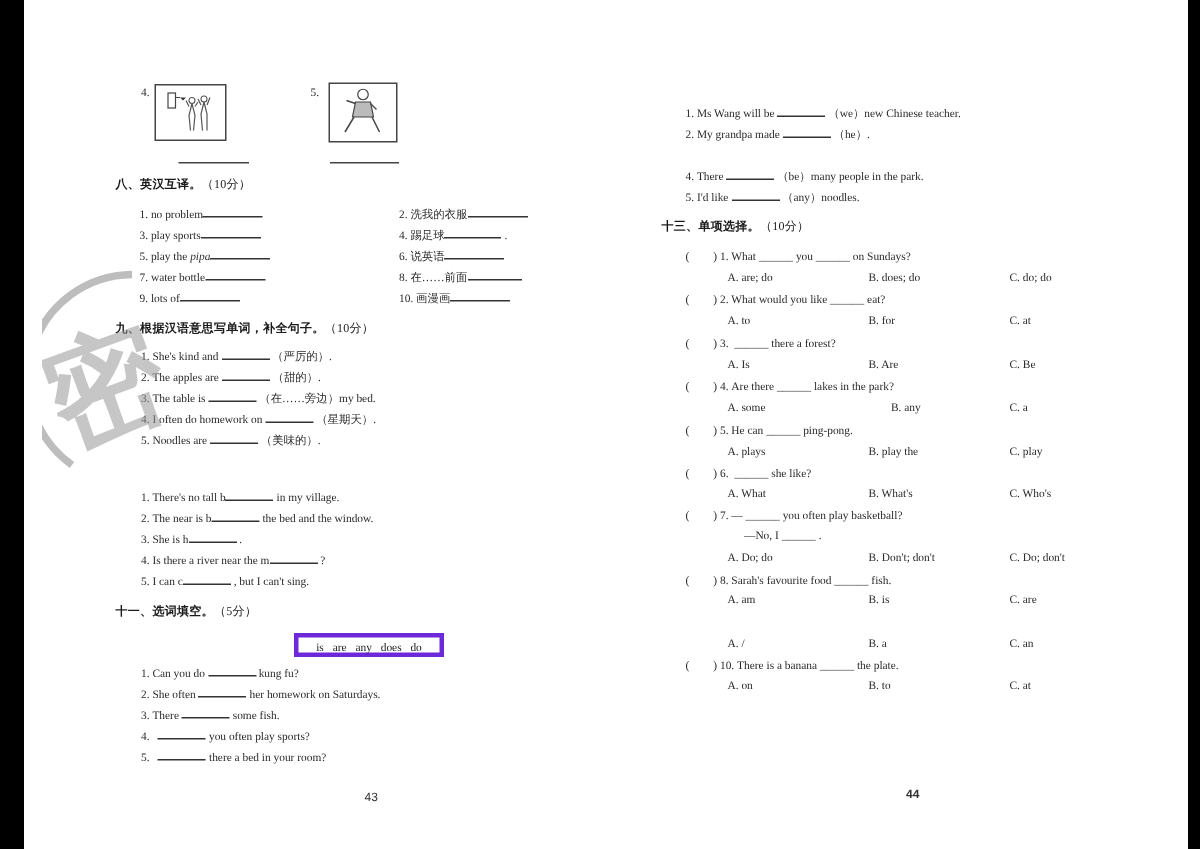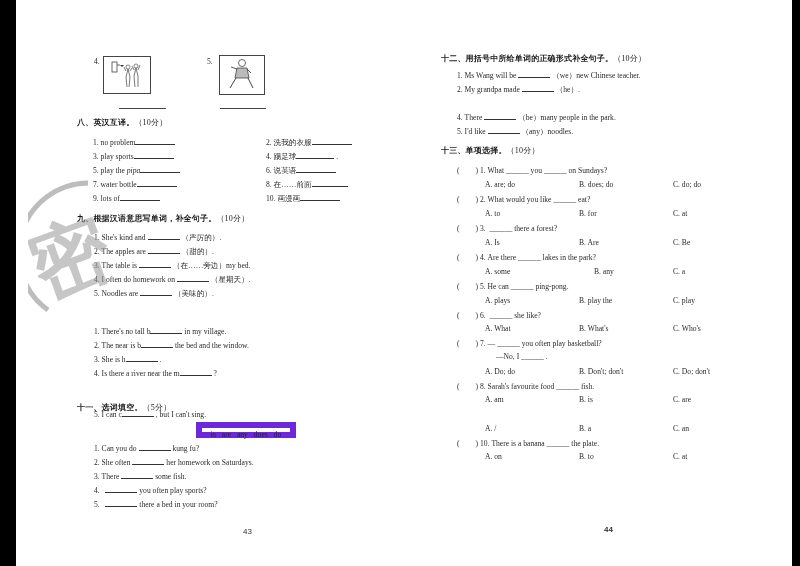--- a/index.html
+++ b/index.html
@@ -7,21 +7,21 @@
     body { position:relative; font-family:"Liberation Serif", "DejaVu Serif", serif; color:#222; }
     .page { position:absolute; top:0; left:16px; width:776px; height:566px; background:#fff; }
     .abs { position:absolute; white-space:nowrap; }
     .t { font-size:7.6px; line-height:10px; color:#2a2a2a; }
     .h { font-size:8px; line-height:10px; font-weight:bold; color:#1a1a1a; font-family:"DejaVu Sans", sans-serif; letter-spacing:0.2px; }
     .h .pts { font-weight:normal; font-family:"Liberation Serif", serif; }
     .blank { display:inline-block; border-bottom:0.8px solid #333; height:8px; vertical-align:baseline; }
     .pic { position:absolute; border:1px solid #444; background:#fff; }
     .ansline { position:absolute; border-bottom:1px solid #444; height:1px; }
     .pnum { font-family:"Liberation Sans", sans-serif; font-size:8px; color:#333; }
-    .wordbox { position:absolute; border:6px solid #6d28d9; font-size:7.6px; text-align:center; line-height:14px; word-spacing:4px; }
+    .wordbox { position:absolute; border:3px solid #6d28d9; font-size:7.6px; text-align:center; line-height:14px; word-spacing:4px; }
     .stamp { position:absolute; left:12px; top:175px; width:95px; height:140px; pointer-events:none; opacity:0.55; }
   </style>
 </head>
 <body>
 
 <div class="page">
 
   <span class="abs t" style="left:78px;top:57px;">4.</span>
   <div class="pic" style="left:87px;top:56px;width:48px;height:38px;">
     <svg width="46" height="36" viewBox="0 0 46 36">
@@ -107,21 +107,21 @@
   </div>
   <div class="abs t" style="left:78px;top:340px;">
     <span>2.</span>&nbsp;<span>The near is b</span><span class="blank" style="width:32px;"></span>&nbsp;<span>the bed and the window.</span>
   </div>
   <div class="abs t" style="left:78px;top:354px;">
     <span>3.</span>&nbsp;<span>She is h</span><span class="blank" style="width:32px;"></span>&nbsp;<span>.</span>
   </div>
   <div class="abs t" style="left:78px;top:368px;">
     <span>4.</span>&nbsp;<span>Is there a river near the m</span><span class="blank" style="width:32px;"></span>&nbsp;<span>?</span>
   </div>
-  <div class="abs t" style="left:78px;top:382px;margin-top:27px;">
+  <div class="abs t" style="left:78px;top:382px;">
     <span>5.</span>&nbsp;<span>I can c</span><span class="blank" style="width:32px;"></span>&nbsp;<span>, but I can't sing.</span>
   </div>
 
   <div class="abs h" style="left:61px;top:403px;">
     <span>十一、选词填空。</span><span class="pts">（5分）</span>
   </div>
   <div class="wordbox" style="left:180px;top:422px;width:100px;height:16px;">is   are   any   does   do</div>
   <div class="abs t" style="left:78px;top:443px;">
     <span>1.</span>&nbsp;<span>Can you do</span>&nbsp;<span class="blank" style="width:32px;"></span>&nbsp;<span>kung fu?</span>
   </div>
@@ -140,23 +140,20 @@
 
   <div class="abs pnum" style="left:227px;top:527px;">43</div>
 
   <div class="stamp">
     <svg width="95" height="140" viewBox="0 0 95 140">
       <path d="M60 8 A70 70 0 0 0 20 135" fill="none" stroke="#888" stroke-width="5"></path>
       <text x="2" y="110" font-size="78" fill="#999" font-family="DejaVu Sans, sans-serif" font-weight="bold" transform="rotate(-20 40 80)">密</text>
     </svg>
   </div>
 
-  <div class="abs h" style="left:425px;top:54px;">
-    <span>十二、用括号中所给单词的正确形式补全句子。</span><span class="pts">（10分）</span>
-  </div>
   <div class="abs t" style="left:441px;top:70px;">
     <span>1.</span>&nbsp;<span>Ms Wang will be</span>&nbsp;<span class="blank" style="width:32px;"></span>&nbsp;<span>（we）new Chinese teacher.</span>
   </div>
   <div class="abs t" style="left:441px;top:84px;">
     <span>2.</span>&nbsp;<span>My grandpa made</span>&nbsp;<span class="blank" style="width:32px;"></span>&nbsp;<span>（he）.</span>
   </div>
   <div class="abs t" style="left:441px;top:112px;">
     <span>4.</span>&nbsp;<span>There</span>&nbsp;<span class="blank" style="width:32px;"></span>&nbsp;<span>（be）many people in the park.</span>
   </div>
   <div class="abs t" style="left:441px;top:126px;">

